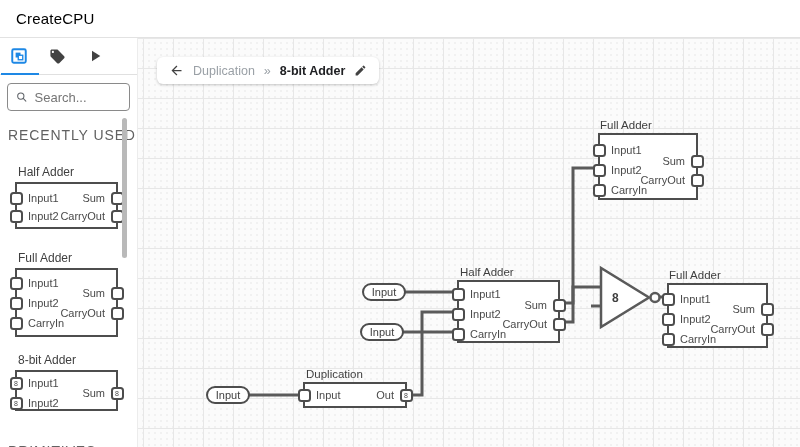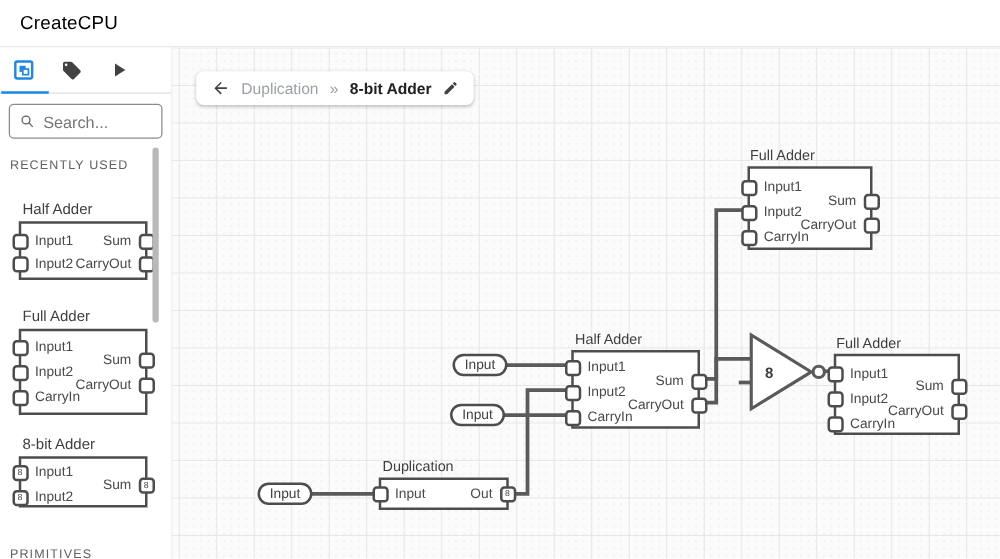--- a/index.html
+++ b/index.html
@@ -19,21 +19,21 @@
   .tabs { display:flex; height:37px; border-bottom:1px solid #e0e0e0; }
   .tab { width:38px; height:100%; display:flex; align-items:center; justify-content:center;
          position:relative; cursor:pointer; }
   .tab.active::after { content:""; position:absolute; left:1px; right:-1px; bottom:-1px;
          height:2.5px; background:#1e88e5; }
   .search-box { display:flex; align-items:center; gap:7px; margin:8px 7px 0 7px;
          height:28px; border:1.5px solid #8a8a8a; border-radius:4px; padding:0 8px; background:#fff; }
   .search-box input { border:none; outline:none; width:100%; font-size:13px;
          font-family:"Liberation Sans",sans-serif; color:#3c4043; background:transparent; }
   .search-box input::placeholder { color:#757575; }
-  .section-label { font-size:10px; color:#616161; letter-spacing:.9px; margin:16px 0 0 8px; }
+  .section-label { font-size:14px; color:#616161; letter-spacing:.9px; margin:16px 0 0 8px; }
   .sb-item-label { font-size:12px; color:#3f3f3f; margin:22px 0 3px 18px; }
   .sb-block { position:relative; margin-left:15px; width:103px; background:#fff;
          border:2px solid #4d4d4d; }
   .scrollbar { position:absolute; right:10px; top:80px; width:5px; height:140px;
          background:#b9b9b9; border-radius:3px; }
 
   
   .port { position:absolute; width:13px; height:13px; background:#fff;
           border:2px solid #4d4d4d; border-radius:3.5px;
           display:flex; align-items:center; justify-content:center;

